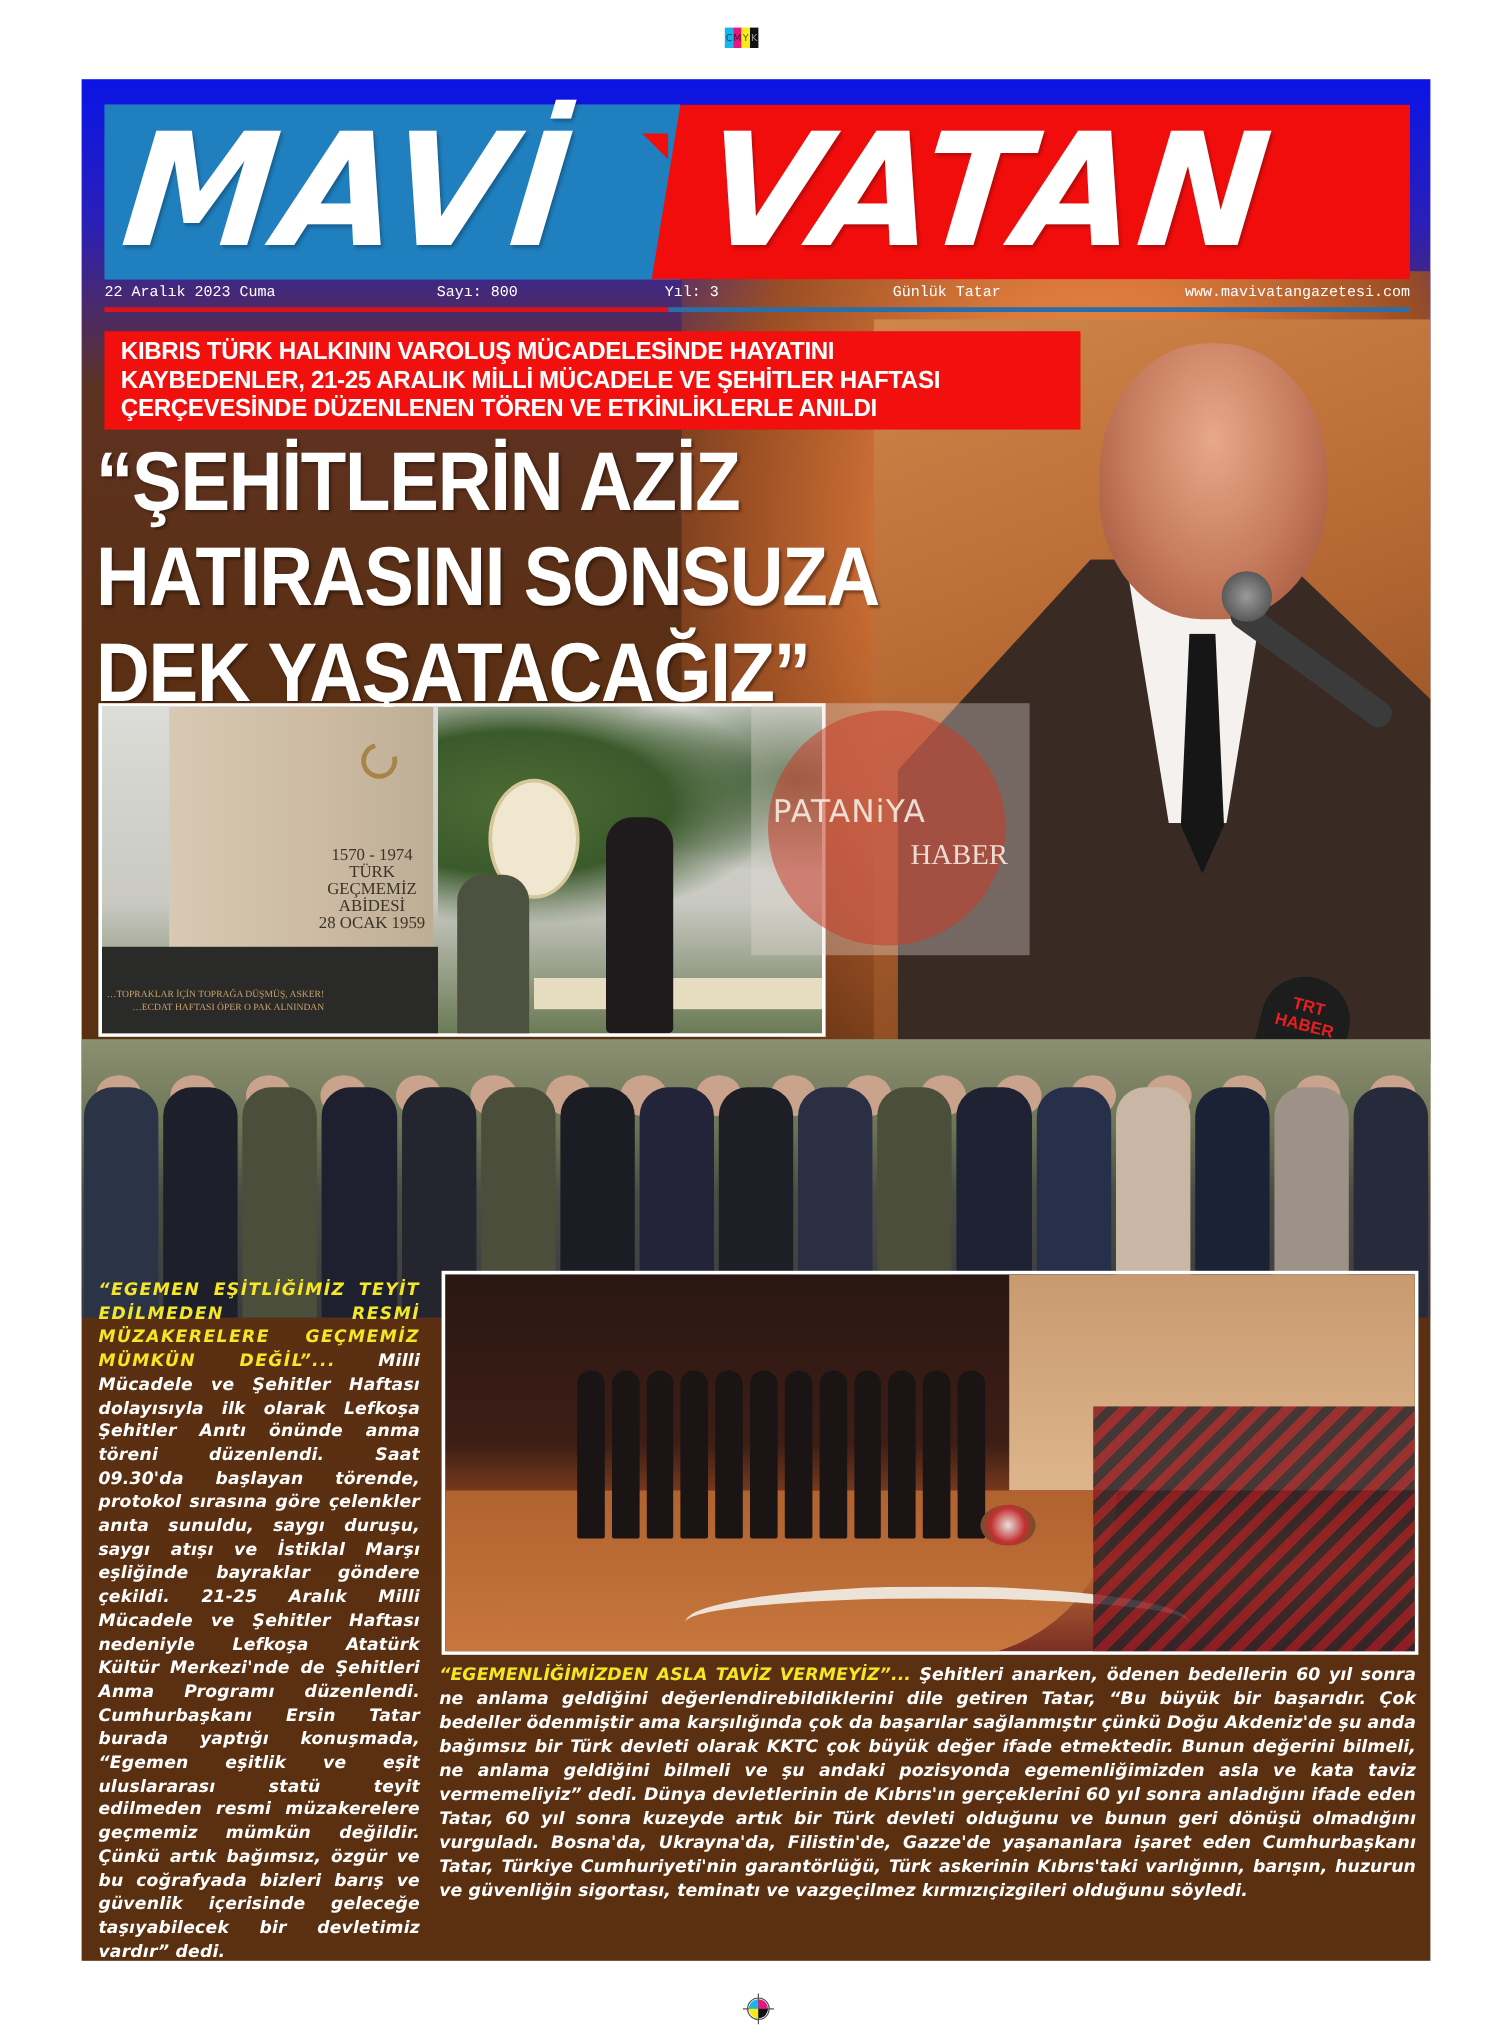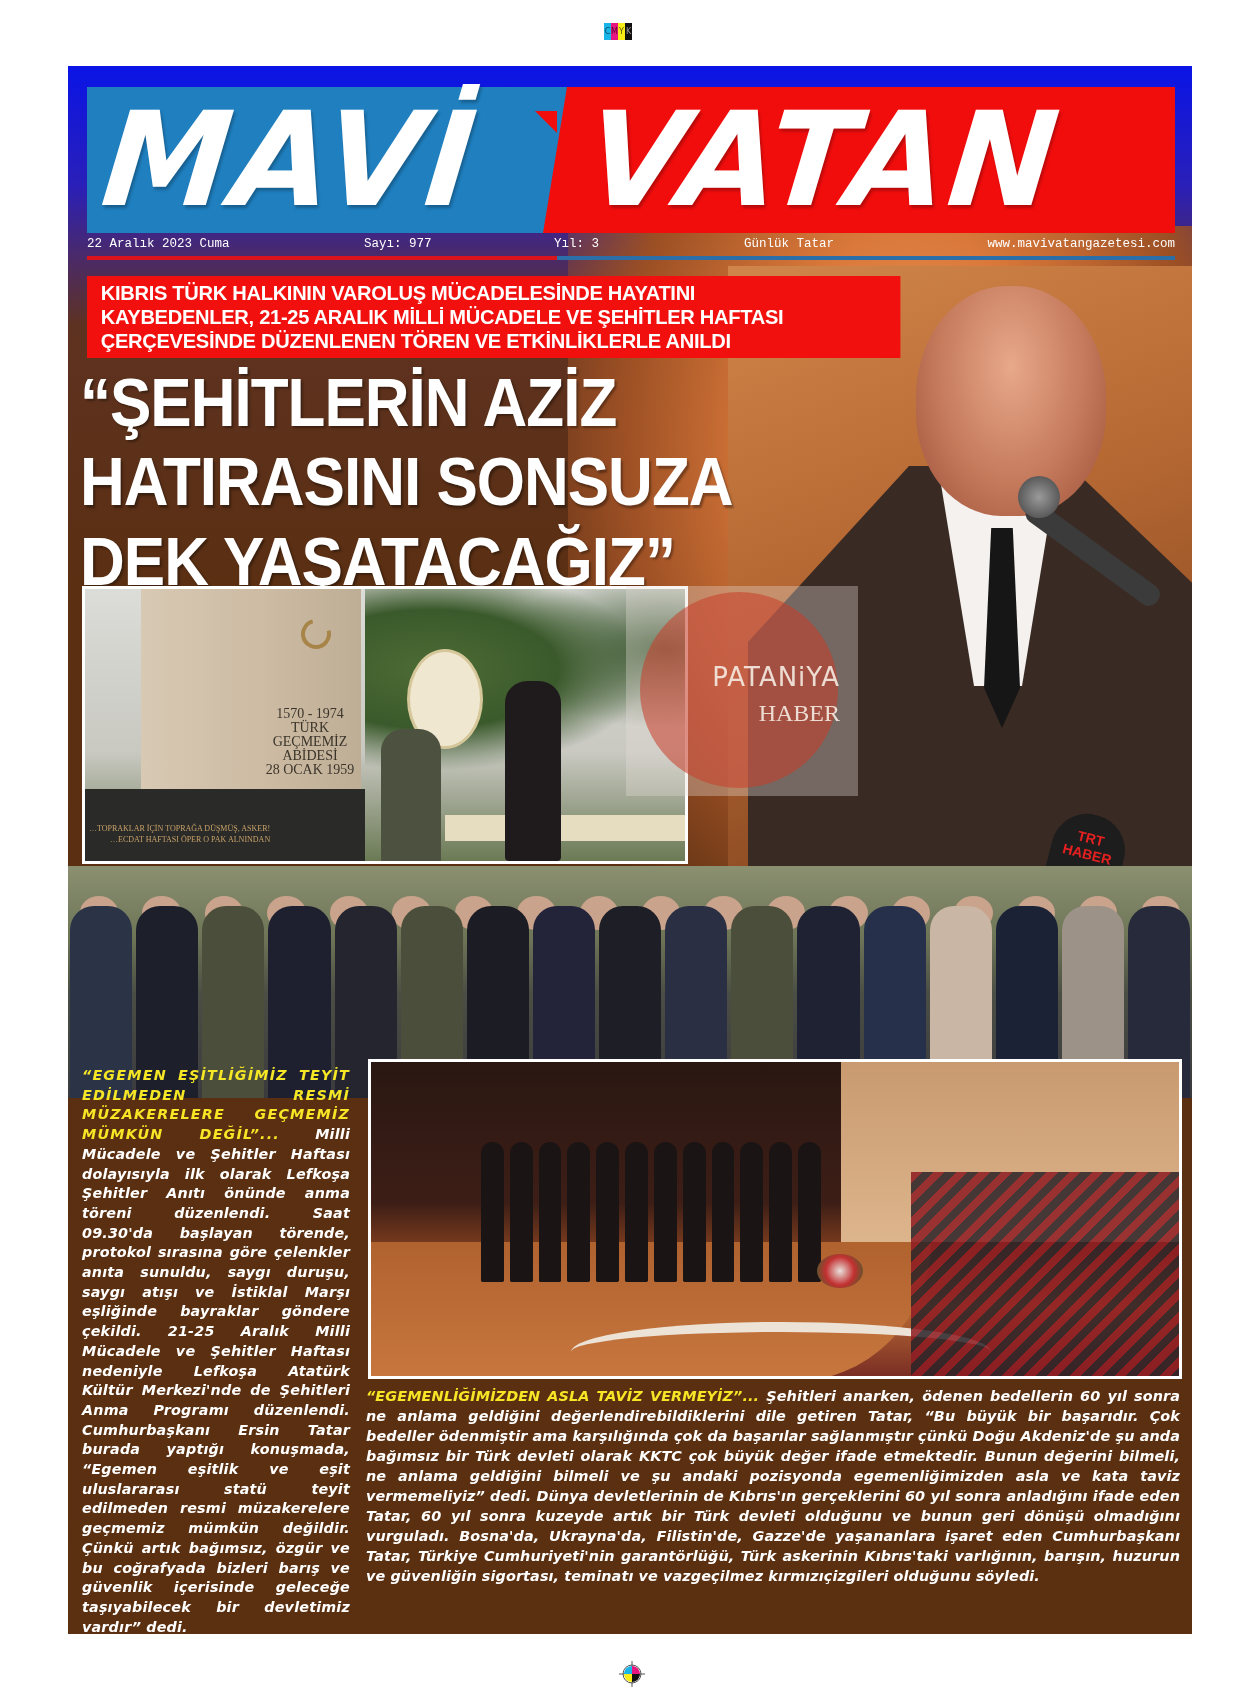--- a/index.html
+++ b/index.html
@@ -60,21 +60,21 @@
   .portrait .mic { position: absolute; left: 300px; top: 230px; width: 160px; height: 22px; background: #3b3b3b; border-radius: 10px;
     transform: rotate(36deg); transform-origin: left center; }
   .portrait .mic-head { position: absolute; left: 290px; top: 210px; width: 42px; height: 42px; border-radius: 50%;
     background: radial-gradient(circle, #9a9a9a 0%, #5a5a5a 70%); }
   .portrait .trt { position: absolute; left: 322px; top: 548px; width: 74px; height: 80px; background: #1d1d1d; border-radius: 36px 36px 6px 6px;
     color: #e62020; font-size: 14px; font-weight: 700; text-align: center; padding-top: 16px; transform: rotate(14deg); }
 
   
   .watermark { position: absolute; left: 558px; top: 520px; width: 232px; height: 210px; background: rgba(230,220,215,0.35); }
   .watermark .circle { position: absolute; left: 14px; top: 6px; width: 198px; height: 196px; border-radius: 50%; background: rgba(200,60,40,0.55); }
-  .watermark .wm1 { position: absolute; left: 18px; top: 76px; width: 196px; text-align: right; color: rgba(245,235,225,0.9);
+  .watermark .wm1 { position: absolute; left: 18px; top: 76px; width: 196px; text-align: left; color: rgba(245,235,225,0.9);
     font-family: "DejaVu Sans", sans-serif; font-size: 26px; letter-spacing: 1px; }
   .watermark .wm2 { position: absolute; left: 18px; top: 114px; width: 196px; text-align: right; color: rgba(245,235,225,0.9);
     font-family: "Liberation Serif", serif; font-size: 24px; }
 
   
   .photo1 { position: absolute; left: 14px; top: 520px; width: 606px; height: 278px; border: 3px solid #ffffff; overflow: hidden;
     background: linear-gradient(180deg, #dcdcd8 0%, #c9c9c2 60%, #6b7a55 100%); }
   .photo1 .monument { position: absolute; left: 56px; top: 0; width: 220px; height: 210px; background: linear-gradient(90deg, #d8c9b4 0%, #cdbba3 55%, #bfae96 100%); }
   .photo1 .base { position: absolute; left: 0; top: 200px; width: 280px; height: 80px; background: #2a2a28; }
   .photo1 .base-text { position: absolute; left: 4px; top: 234px; color: #c9a26a; font-family: Liberation Serif, serif; font-size: 8px; line-height: 11px; text-align: right; }
@@ -134,21 +134,21 @@
   <div class="glow"></div>
 
   <div class="mast-blue"></div>
   <div class="mast-red"></div>
   <div class="mast-word mast-mavi">MAVİ</div>
   <div class="mavi-accent"></div>
   <div class="mast-word mast-vatan">VATAN</div>
 
   <div class="meta-bar">
     <span style="left:0">22 Aralık 2023 Cuma</span>
-    <span style="left:277px">Sayı: 977</span>
+    <span style="left:277px">Sayı: 800</span>
     <span style="left:467px">Yıl: 3</span>
     <span style="left:657px">Günlük Tatar</span>
     <span style="right:0">www.mavivatangazetesi.com</span>
   </div>
   <div class="meta-rule-red"></div>
   <div class="meta-rule-blue"></div>
 
   <div class="portrait">
     <div class="bg"></div>
     <div class="suit"></div>

